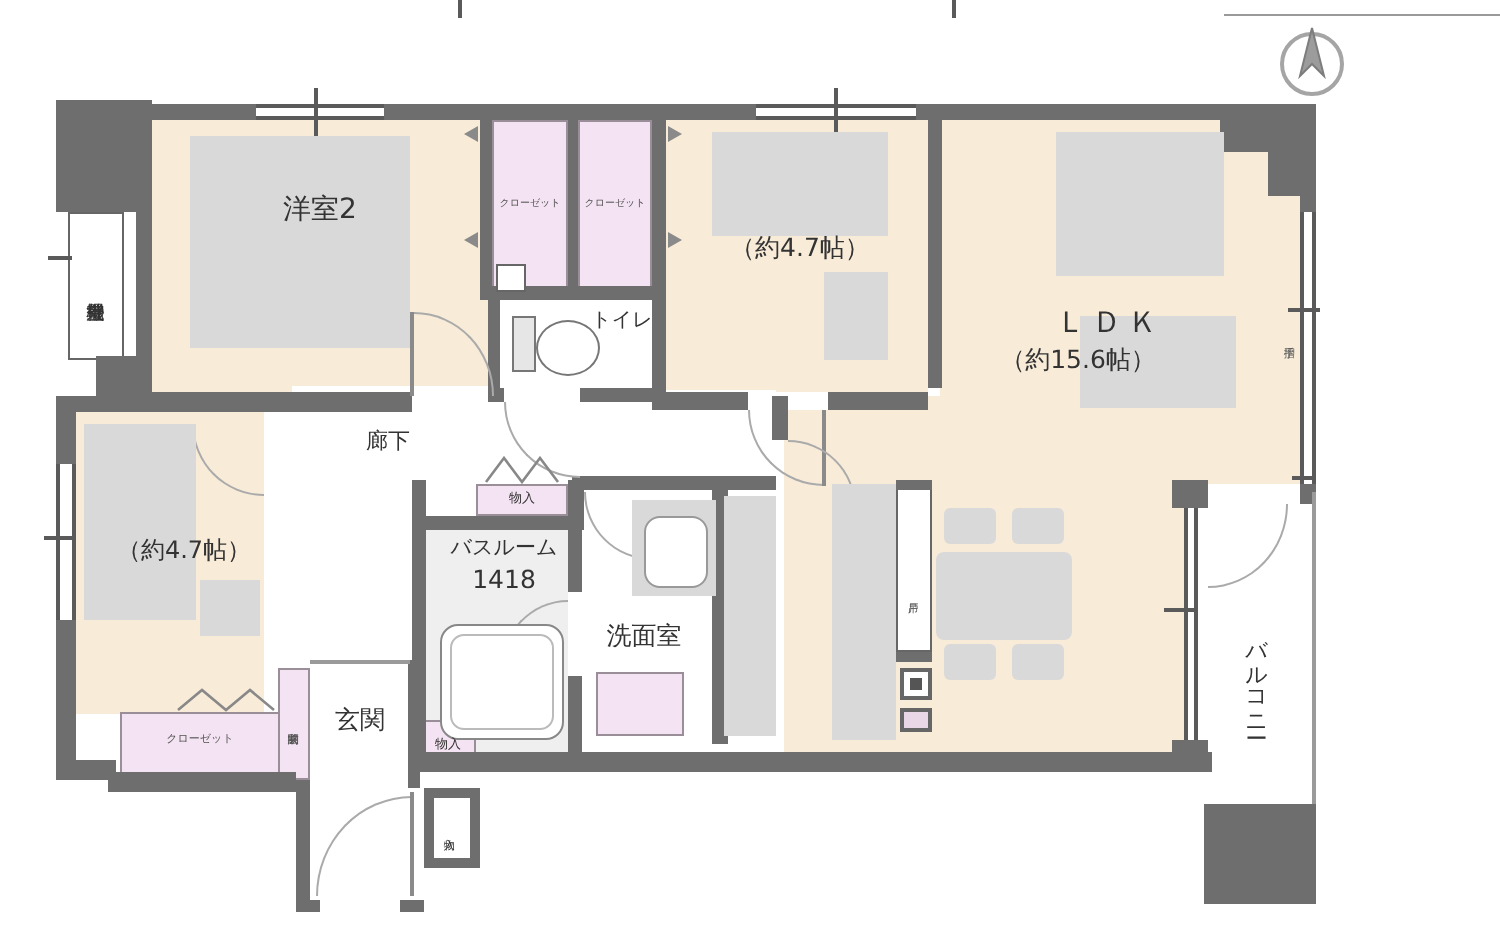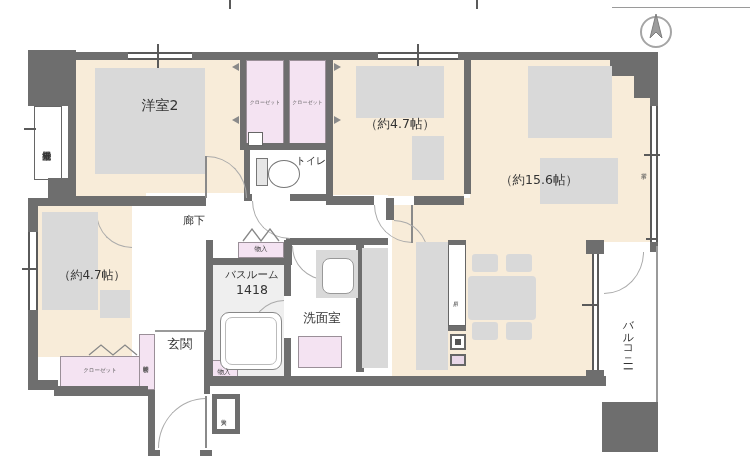--- a/index.html
+++ b/index.html
@@ -167,28 +167,29 @@
   <div class="abs" style="left:220px;top:312px;width:62px;height:58px;background:#fff;border:1.5px solid #888;border-radius:9px;box-sizing:border-box">
     <div class="abs" style="left:4px;top:4px;width:50px;height:46px;border:1px solid #bbb;border-radius:7px"></div>
   </div>
   <div class="abs" style="left:256px;top:158px;width:12px;height:28px;background:#e6e6e6;border:1px solid #777;box-sizing:border-box"></div>
   <div class="abs" style="left:268px;top:160px;width:30px;height:26px;background:#fff;border:1px solid #777;border-radius:50%"></div>
   <div class="box" style="left:248px;top:132px;width:15px;height:14px"></div>
   <div class="box" style="left:212px;top:394px;width:28px;height:40px;border:5px solid #6e6e6e"></div>
 
   <div class="lbl" style="left:105px;top:96px;width:110px;font-size:14px">洋室2</div>
   <div class="lbl" style="left:352px;top:116px;width:96px;font-size:12.5px">（約4.7帖）</div>
+  <div class="lbl" style="left:505px;top:152px;width:100px;font-size:15px;letter-spacing:3px">ＬＤＫ</div>
   <div class="lbl" style="left:480px;top:172px;width:118px;font-size:12.5px">（約15.6帖）</div>
   <div class="lbl" style="left:40px;top:268px;width:104px;font-size:12px">（約4.7帖）</div>
   <div class="lbl" style="left:168px;top:214px;width:52px;font-size:11px">廊下</div>
   <div class="lbl" style="left:292px;top:154px;width:38px;font-size:10px">トイレ</div>
   <div class="lbl" style="left:214px;top:268px;width:76px;font-size:10.5px">バスルーム</div>
   <div class="lbl" style="left:226px;top:282px;width:52px;font-size:12.5px">1418</div>
   <div class="lbl" style="left:290px;top:310px;width:64px;font-size:12.5px">洗面室</div>
-  <div class="lbl" style="left:158px;top:336px;width:44px;font-size:12.5px">玄関</div>
+  <div class="lbl" style="left:158px;top:352px;width:44px;font-size:12.5px">玄関</div>
   <div class="lbl v" style="left:620px;top:288px;height:100px;font-size:11px">バルコニー</div>
   <div class="lbl v" style="left:40px;top:110px;height:68px;font-size:9px">室外機置場</div>
   <div class="lbl v" style="left:142px;top:338px;height:48px;font-size:5.5px;color:#555">玄関収納</div>
   <div class="lbl" style="left:247px;top:99px;width:36px;font-size:5px;color:#555">クローゼット</div>
   <div class="lbl" style="left:290px;top:99px;width:35px;font-size:5px;color:#555">クローゼット</div>
   <div class="lbl" style="left:72px;top:367px;width:56px;font-size:5.5px;color:#555">クローゼット</div>
   <div class="lbl" style="left:248px;top:245px;width:26px;font-size:6.5px">物入</div>
   <div class="lbl" style="left:212px;top:368px;width:24px;font-size:6.5px">物入</div>
   <div class="lbl v" style="left:220px;top:402px;height:26px;font-size:5.5px">物入</div>
   <div class="lbl v" style="left:640px;top:156px;height:26px;font-size:5.5px;color:#555">手摺</div>

